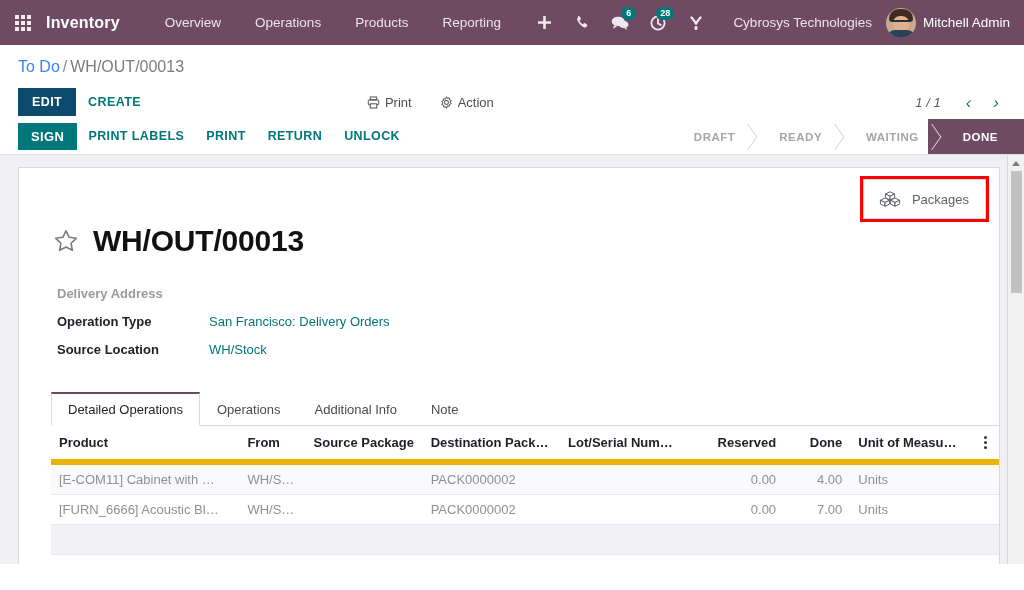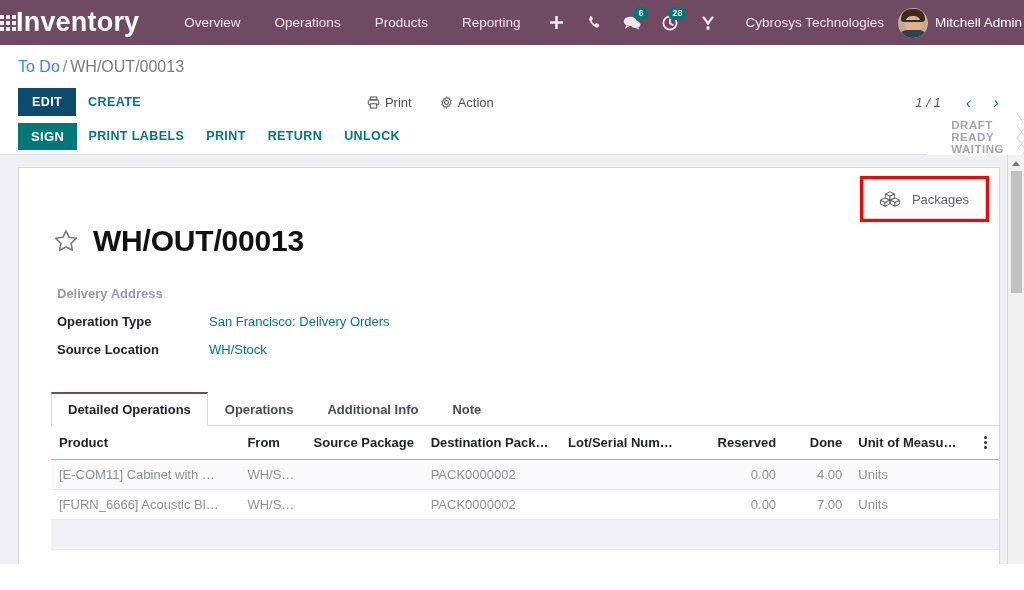--- a/index.html
+++ b/index.html
@@ -12,21 +12,21 @@
 
   
   .navbar {
     height: 45px; background: #6f4b63;
     display: flex; align-items: center;
     color: #f4eef2; position: relative;
   }
   .apps-grid { width: 46px; display: flex; justify-content: center; align-items: center; cursor: pointer; }
   .apps-grid .g { display: grid; grid-template-columns: repeat(3, 4px); grid-template-rows: repeat(3, 4px); gap: 2px; }
   .apps-grid .g i { background: #f2ecf0; display: block; width: 4px; height: 4px; }
-  .brand { font-size: 27px; font-weight: bold; color: #ffffff; letter-spacing: .2px; margin-right: 28px; }
+  .brand { font-size: 16px; font-weight: bold; color: #ffffff; letter-spacing: .2px; margin-right: 28px; }
   .menu-item { font-size: 13.5px; color: #ece3e9; padding: 0 17px; line-height: 45px; cursor: pointer; white-space: nowrap; }
   .nav-right { margin-left: auto; display: flex; align-items: center; height: 45px; padding-right: 8px; }
   .nav-ico { position: relative; width: 38px; height: 45px; display: flex; align-items: center; justify-content: center; cursor: pointer; color: #f0e8ee; }
   .nav-ico svg { display: block; }
   .badge {
     position: absolute; top: 7px; right: 3px;
     background: #00787a; color: #fff; font-size: 9px; font-weight: bold;
     border-radius: 9px; padding: 1px 4px; min-width: 15px; text-align: center; line-height: 11px;
   }
   .company { font-size: 13.5px; color: #ece3e9; padding: 0 14px 0 18px; cursor: pointer; white-space: nowrap; }
@@ -72,21 +72,21 @@
   }
   .sb-left { display: flex; align-items: center; padding-left: 18px; }
   .sb-btn-primary {
     background: #00787a; color: #fff; font-size: 13px; font-weight: bold;
     letter-spacing: .4px; padding: 7px 13px; border: none; cursor: pointer; line-height: 1;
   }
   .sb-btn {
     background: transparent; color: #00787a; font-size: 12.5px; font-weight: bold;
     letter-spacing: .4px; padding: 7px 11px; border: none; cursor: pointer; line-height: 1;
   }
-  .statuses { margin-left: auto; display: flex; align-items: stretch; padding-right: 0; flex-direction: column; }
+  .statuses { margin-left: auto; display: flex; align-items: stretch; padding-right: 0; }
   .stat {
     position: relative; display: flex; align-items: center;
     font-size: 11.5px; font-weight: bold; letter-spacing: .5px;
     color: #a5a5ad; padding: 0 20px 0 24px; background: #fff; cursor: pointer;
   }
   .stat::after {
     content: ""; position: absolute; right: -1px; top: 50%;
     width: 15px; height: 15px; margin-top: -7.5px;
     border-top: 1px solid #d6d6dc; border-right: 1px solid #d6d6dc;
     transform: rotate(45deg) skew(10deg,10deg); background: transparent; z-index: 2;
@@ -134,35 +134,35 @@
   .fields { display: flex; padding: 28px 0 0 38px; }
   .fcol { width: 452px; }
   .frow { display: flex; align-items: baseline; height: 28px; }
   .flabel { width: 152px; font-size: 13px; font-weight: bold; color: #22222a; flex: none; }
   .flabel.empty { color: #9a9aa2; font-weight: bold; }
   .fval { font-size: 13px; color: #3a3a42; }
   .fval.link { color: #00787a; cursor: pointer; }
 
   
   .notebook { margin: 22px 0 0 0; padding: 0 0 0 32px; }
-  .tabs { display: flex; align-items: flex-end; border-bottom: 1px solid #d8d8de; font-weight: bold; }
+  .tabs { display: flex; align-items: flex-end; border-bottom: 1px solid #d8d8de; }
   .tab {
     font-size: 13px; color: #4a4a52; padding: 9px 16px 8px;
     border: 1px solid transparent; cursor: pointer; background: transparent;
     margin-bottom: -1px; position: relative; white-space: nowrap;
   }
   .tab.active {
     background: #fff; border-color: #d8d8de; border-bottom-color: #fff;
     border-top: 2px solid #6f4b63; color: #1e1e26; padding-top: 8px;
   }
 
   table.lines { width: 100%; border-collapse: collapse; table-layout: fixed; }
   table.lines th {
     font-size: 13px; font-weight: bold; color: #1f1f27; text-align: left;
-    padding: 9px 8px; border-bottom: 1px solid #eab308; white-space: nowrap;
+    padding: 9px 8px; border-bottom: 6px solid #eab308; white-space: nowrap;
     overflow: hidden; text-overflow: ellipsis;
   }
   table.lines th.num, table.lines td.num { text-align: right; }
   table.lines td {
     font-size: 13px; color: #8f8f98; padding: 7px 8px;
     border-bottom: 1px solid #e8e8ee; white-space: nowrap;
     overflow: hidden; text-overflow: ellipsis;
   }
   tr.line-row:nth-child(odd) td { background: #fafafc; }
   th.optcol { width: 26px; padding-right: 4px; }

